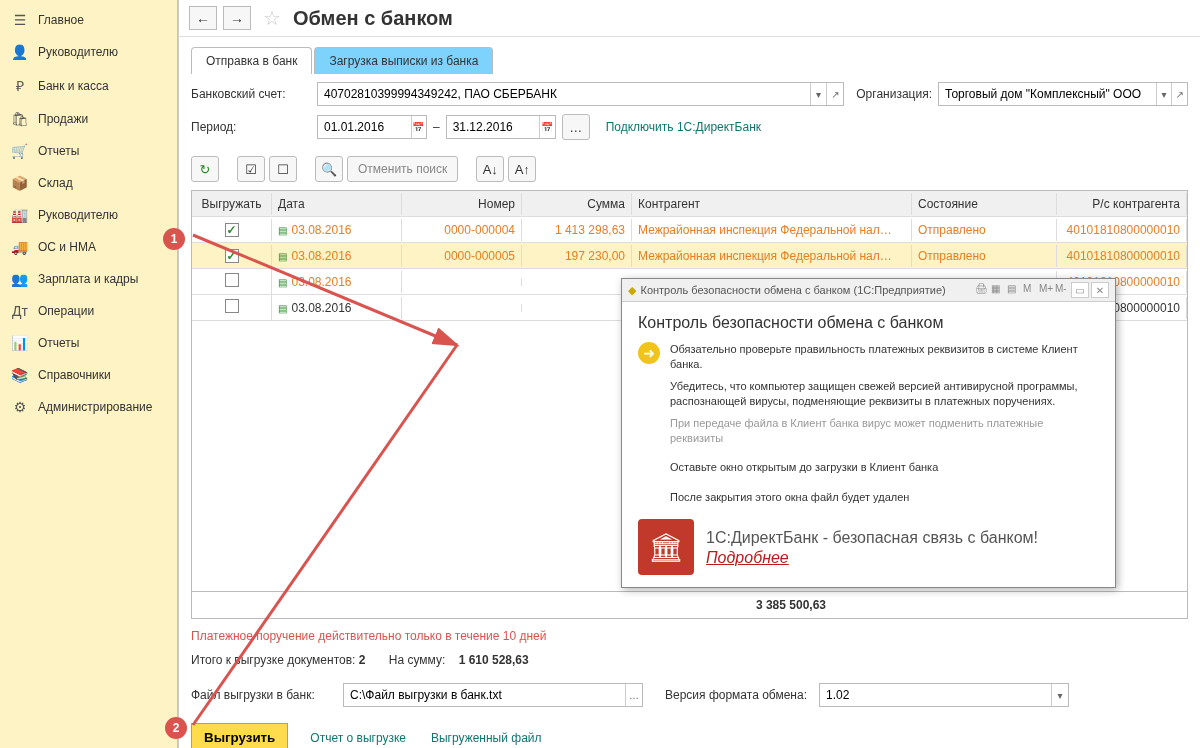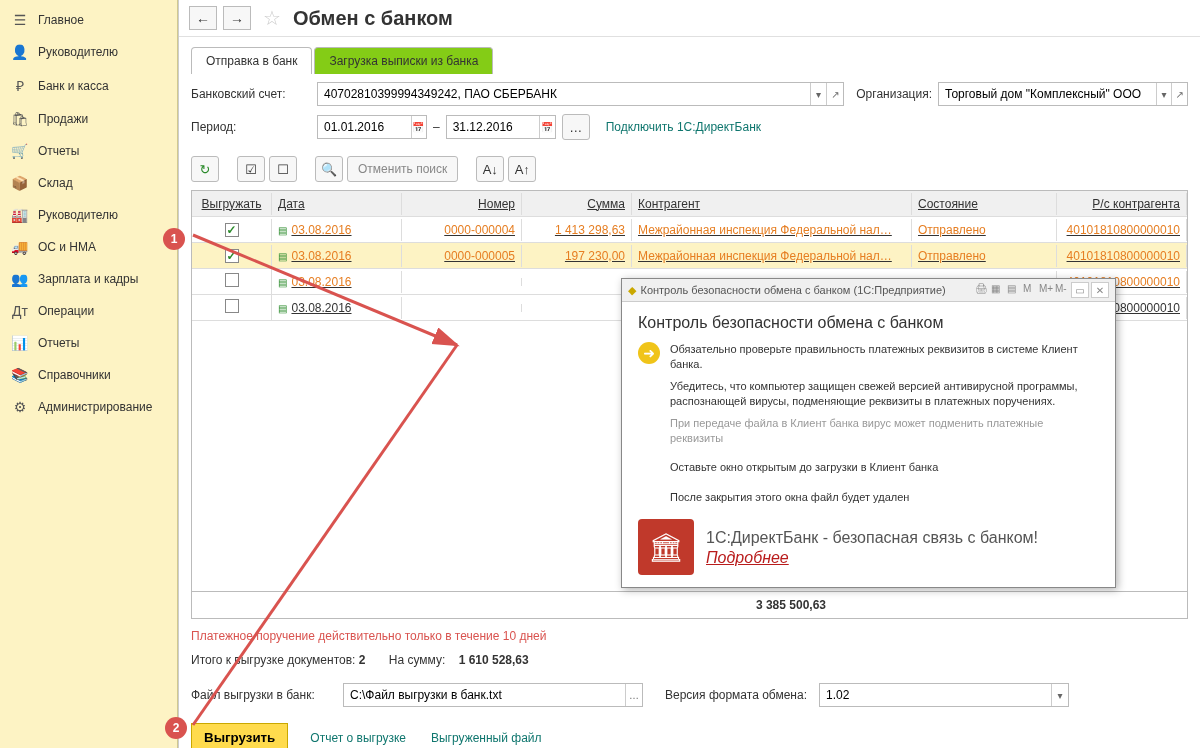--- a/index.html
+++ b/index.html
@@ -8,32 +8,32 @@
 .sidebar { width: 178px; background: #fdf3c4; border-right: 1px solid #d0c890; padding-top: 4px; }
 .sidebar-item { display: flex; align-items: center; padding: 8px 10px; cursor: pointer; color: #333; }
 .sidebar-item .icon { width: 20px; text-align: center; margin-right: 8px; color: #555; font-size: 14px; }
 .main { flex: 1; display: flex; flex-direction: column; border-left: 1px solid #ccc; position: relative; }
 .topbar { display: flex; align-items: center; padding: 6px 10px; border-bottom: 1px solid #e0e0e0; gap: 6px; }
 .nav-btn { width: 28px; height: 24px; border: 1px solid #bbb; background: #f7f7f7; display: flex; align-items: center; justify-content: center; cursor: pointer; font-size: 14px; }
 .star-icon { font-size: 20px; color: #ccc; margin: 0 6px; }
 .page-title { font-size: 20px; font-weight: bold; color: #333; }
 .content { padding: 10px 12px; flex: 1; overflow: hidden; display: flex; flex-direction: column; }
 .tabs { display: flex; margin-bottom: 8px; }
-.tab { padding: 6px 14px; border: 1px solid #bbb; border-bottom: none; background: #84cc16; cursor: pointer; font-size: 12px; border-radius: 4px 4px 0 0; margin-right: 2px; }
+.tab { padding: 6px 14px; border: 1px solid #bbb; border-bottom: none; background: #7dd3fc; cursor: pointer; font-size: 12px; border-radius: 4px 4px 0 0; margin-right: 2px; }
 .tab.active { background: #fff; }
 .form-row { display: flex; align-items: center; margin-bottom: 8px; gap: 6px; }
 .form-label { width: 120px; color: #333; }
 .input-wrap { border: 1px solid #bbb; height: 24px; display: flex; align-items: center; background: #fff; }
 .input-wrap input { border: none; outline: none; padding: 0 6px; font-size: 12px; width: 100%; background: transparent; }
 .input-btn { width: 18px; height: 22px; border-left: 1px solid #ccc; display: flex; align-items: center; justify-content: center; cursor: pointer; font-size: 10px; color: #666; }
 .toolbar { display: flex; gap: 4px; margin: 8px 0; align-items: center; }
 .tbtn { width: 28px; height: 26px; border: 1px solid #bbb; background: #f7f7f7; border-radius: 3px; display: flex; align-items: center; justify-content: center; cursor: pointer; font-size: 13px; }
 .cancel-search { padding: 0 10px; width: auto; font-size: 12px; color: #888; }
 .table { border: 1px solid #bbb; flex-shrink: 0; }
-.table-row { display: flex; border-bottom: 1px solid #ddd; min-height: 26px; align-items: center; text-decoration: underline; }
+.table-row { display: flex; border-bottom: 1px solid #ddd; min-height: 26px; align-items: center; }
 .table-row.header { background: #f0f0f0; font-weight: normal; }
 .table-row.sel { background: #fdf3c4; }
 .cell { padding: 4px 6px; border-right: 1px solid #ddd; overflow: hidden; white-space: nowrap; text-overflow: ellipsis; }
 .c-export { width: 80px; text-align: center; }
 .c-date { width: 130px; }
 .c-num { width: 120px; text-align: right; }
 .c-sum { width: 110px; text-align: right; }
 .c-agent { width: 280px; }
 .c-state { width: 145px; }
 .c-acc { flex: 1; text-align: right; }

